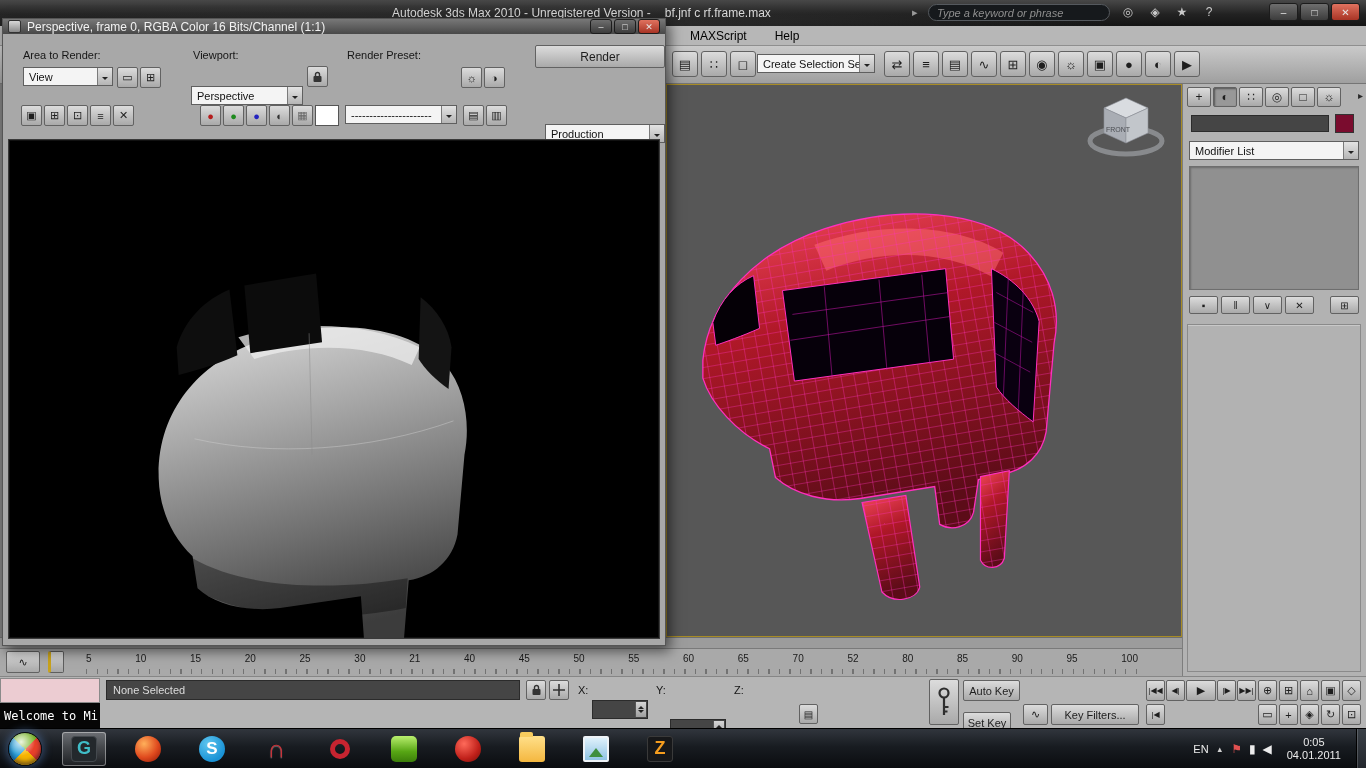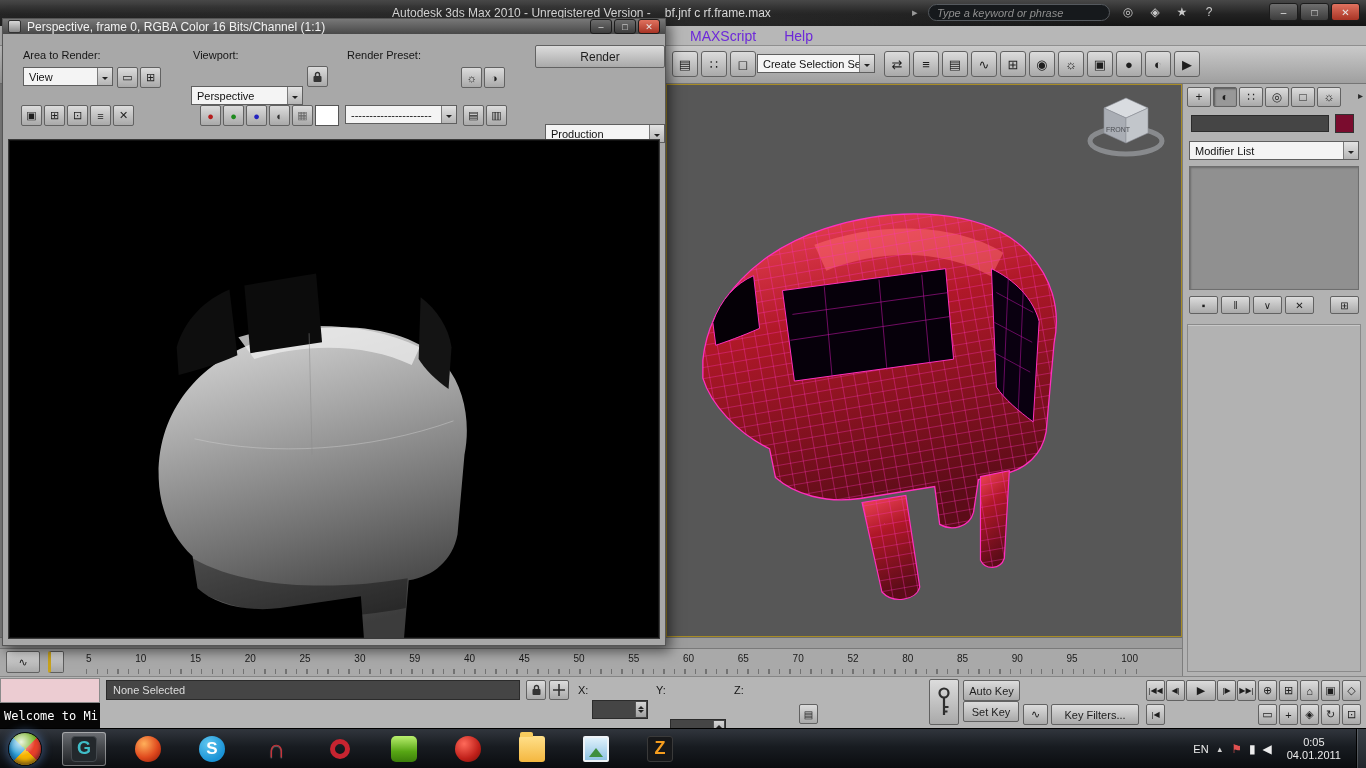--- a/index.html
+++ b/index.html
@@ -41,21 +41,21 @@
   #infocenter-icons .ic-ico{color:#c9c9c9;font-size:12px;width:16px;text-align:center;display:flex;align-items:center;justify-content:center;}
   .win-btns{display:flex;gap:2px;}
   .win-btns .winbtn{width:29px;height:18px;font-size:10px;color:#e6e6e6;background:linear-gradient(#6e6e6e,#3c3c3c);border:1px solid #1c1c1c;border-radius:3px;display:flex;align-items:center;justify-content:center;}
   .win-btns .winbtn.sm{width:22px;height:15px;font-size:9px;}
   .win-btns [data-name*="close"]{background:linear-gradient(#e0725f,#a83425);}
   #main-winbtns{position:absolute;right:6px;top:3px;}
 
   
   #menubar{left:0;top:26px;width:1366px;height:20px;background:#b7b7b7;border-bottom:1px solid #8f8f8f;z-index:1;}
   #menu-items{position:absolute;left:690px;top:0;height:20px;display:flex;gap:28px;align-items:center;}
-  .menu-item{font-size:14px;color:#6d28d9;}
+  .menu-item{font-size:12px;color:#000000;}
   #toolbar{left:0;top:46px;width:1366px;height:38px;background:linear-gradient(#cacaca,#9f9f9f);border-bottom:1px solid #757575;z-index:1;}
   #tb-left{position:absolute;left:672px;top:5px;display:flex;gap:3px;}
   #tb-right{position:absolute;left:884px;top:5px;display:flex;gap:3px;}
   #tb-selset{position:absolute;left:757px;top:8px;width:118px;}
 
   
   #viewport{left:666px;top:84px;width:516px;height:553px;background:#575757;border:1px solid #a88c25;z-index:1;}
   #wire-car{position:absolute;left:8px;top:98px;width:398px;height:428px;}
   #viewcube{position:absolute;right:12px;top:4px;width:86px;height:70px;}
 
@@ -273,21 +273,21 @@
   <div id="timeline" class="abs" data-name="time-slider-bar">
     <div id="tl-left-btn" class="btn" data-name="open-mini-curve-editor-button">∿</div>
     <div id="time-slider" data-name="time-slider-handle"></div>
     <div id="tl-ticks" data-name="timeline-ruler">
         <span class="tick" data-name="timeline-tick-5">5</span>
         <span class="tick" data-name="timeline-tick-10">10</span>
         <span class="tick" data-name="timeline-tick-15">15</span>
         <span class="tick" data-name="timeline-tick-20">20</span>
         <span class="tick" data-name="timeline-tick-25">25</span>
         <span class="tick" data-name="timeline-tick-30">30</span>
-        <span class="tick" data-name="timeline-tick-35">59</span>
+        <span class="tick" data-name="timeline-tick-35">21</span>
         <span class="tick" data-name="timeline-tick-40">40</span>
         <span class="tick" data-name="timeline-tick-45">45</span>
         <span class="tick" data-name="timeline-tick-50">50</span>
         <span class="tick" data-name="timeline-tick-55">55</span>
         <span class="tick" data-name="timeline-tick-60">60</span>
         <span class="tick" data-name="timeline-tick-65">65</span>
         <span class="tick" data-name="timeline-tick-70">70</span>
         <span class="tick" data-name="timeline-tick-75">52</span>
         <span class="tick" data-name="timeline-tick-80">80</span>
         <span class="tick" data-name="timeline-tick-85">85</span>
@@ -335,21 +335,21 @@
     <div class="btn abs" style="left:799px;top:27px;width:19px;height:20px;font-size:10px" data-name="time-tag-icon-button">▤</div>
 
     <button id="key-btn" class="btn" data-name="set-keys-button">
       <svg width="14" height="32" viewBox="0 0 14 32" data-name="key-icon">
         <circle cx="7" cy="7" r="4.5" fill="none" stroke="#2e2e2e" stroke-width="2.2"></circle>
         <path d="M7 11.5 V29 M7 21 h4.5 M7 25.5 h3.5" stroke="#2e2e2e" stroke-width="2.2" fill="none"></path>
       </svg>
     </button>
     <div class="btn abs" style="left:963px;top:3px;width:57px;height:21px" data-name="auto-key-toggle">Auto Key</div>
 
-    <div class="btn abs" style="left:963px;top:24px;width:56px;height:21px" data-name="set-key-toggle">Set Key</div>
+    <div class="btn abs" style="left:963px;top:35px;width:48px;height:21px" data-name="set-key-toggle">Set Key</div>
     <div class="btn abs" style="left:1023px;top:27px;width:25px;height:21px" data-name="default-tangents-button">∿</div>
     <div class="btn abs" style="left:1051px;top:27px;width:88px;height:21px" data-name="key-filters-button">Key Filters...</div>
 
     <div id="playback" data-name="playback-controls">
         <span class="pb-btn" data-name="go-to-start-button">|◀◀</span>
         <span class="pb-btn" data-name="previous-frame-button">◀|</span>
         <span class="pb-btn" data-name="play-animation-button">▶</span>
         <span class="pb-btn" data-name="next-frame-button">|▶</span>
         <span class="pb-btn" data-name="go-to-end-button">▶▶|</span>
       </div>

